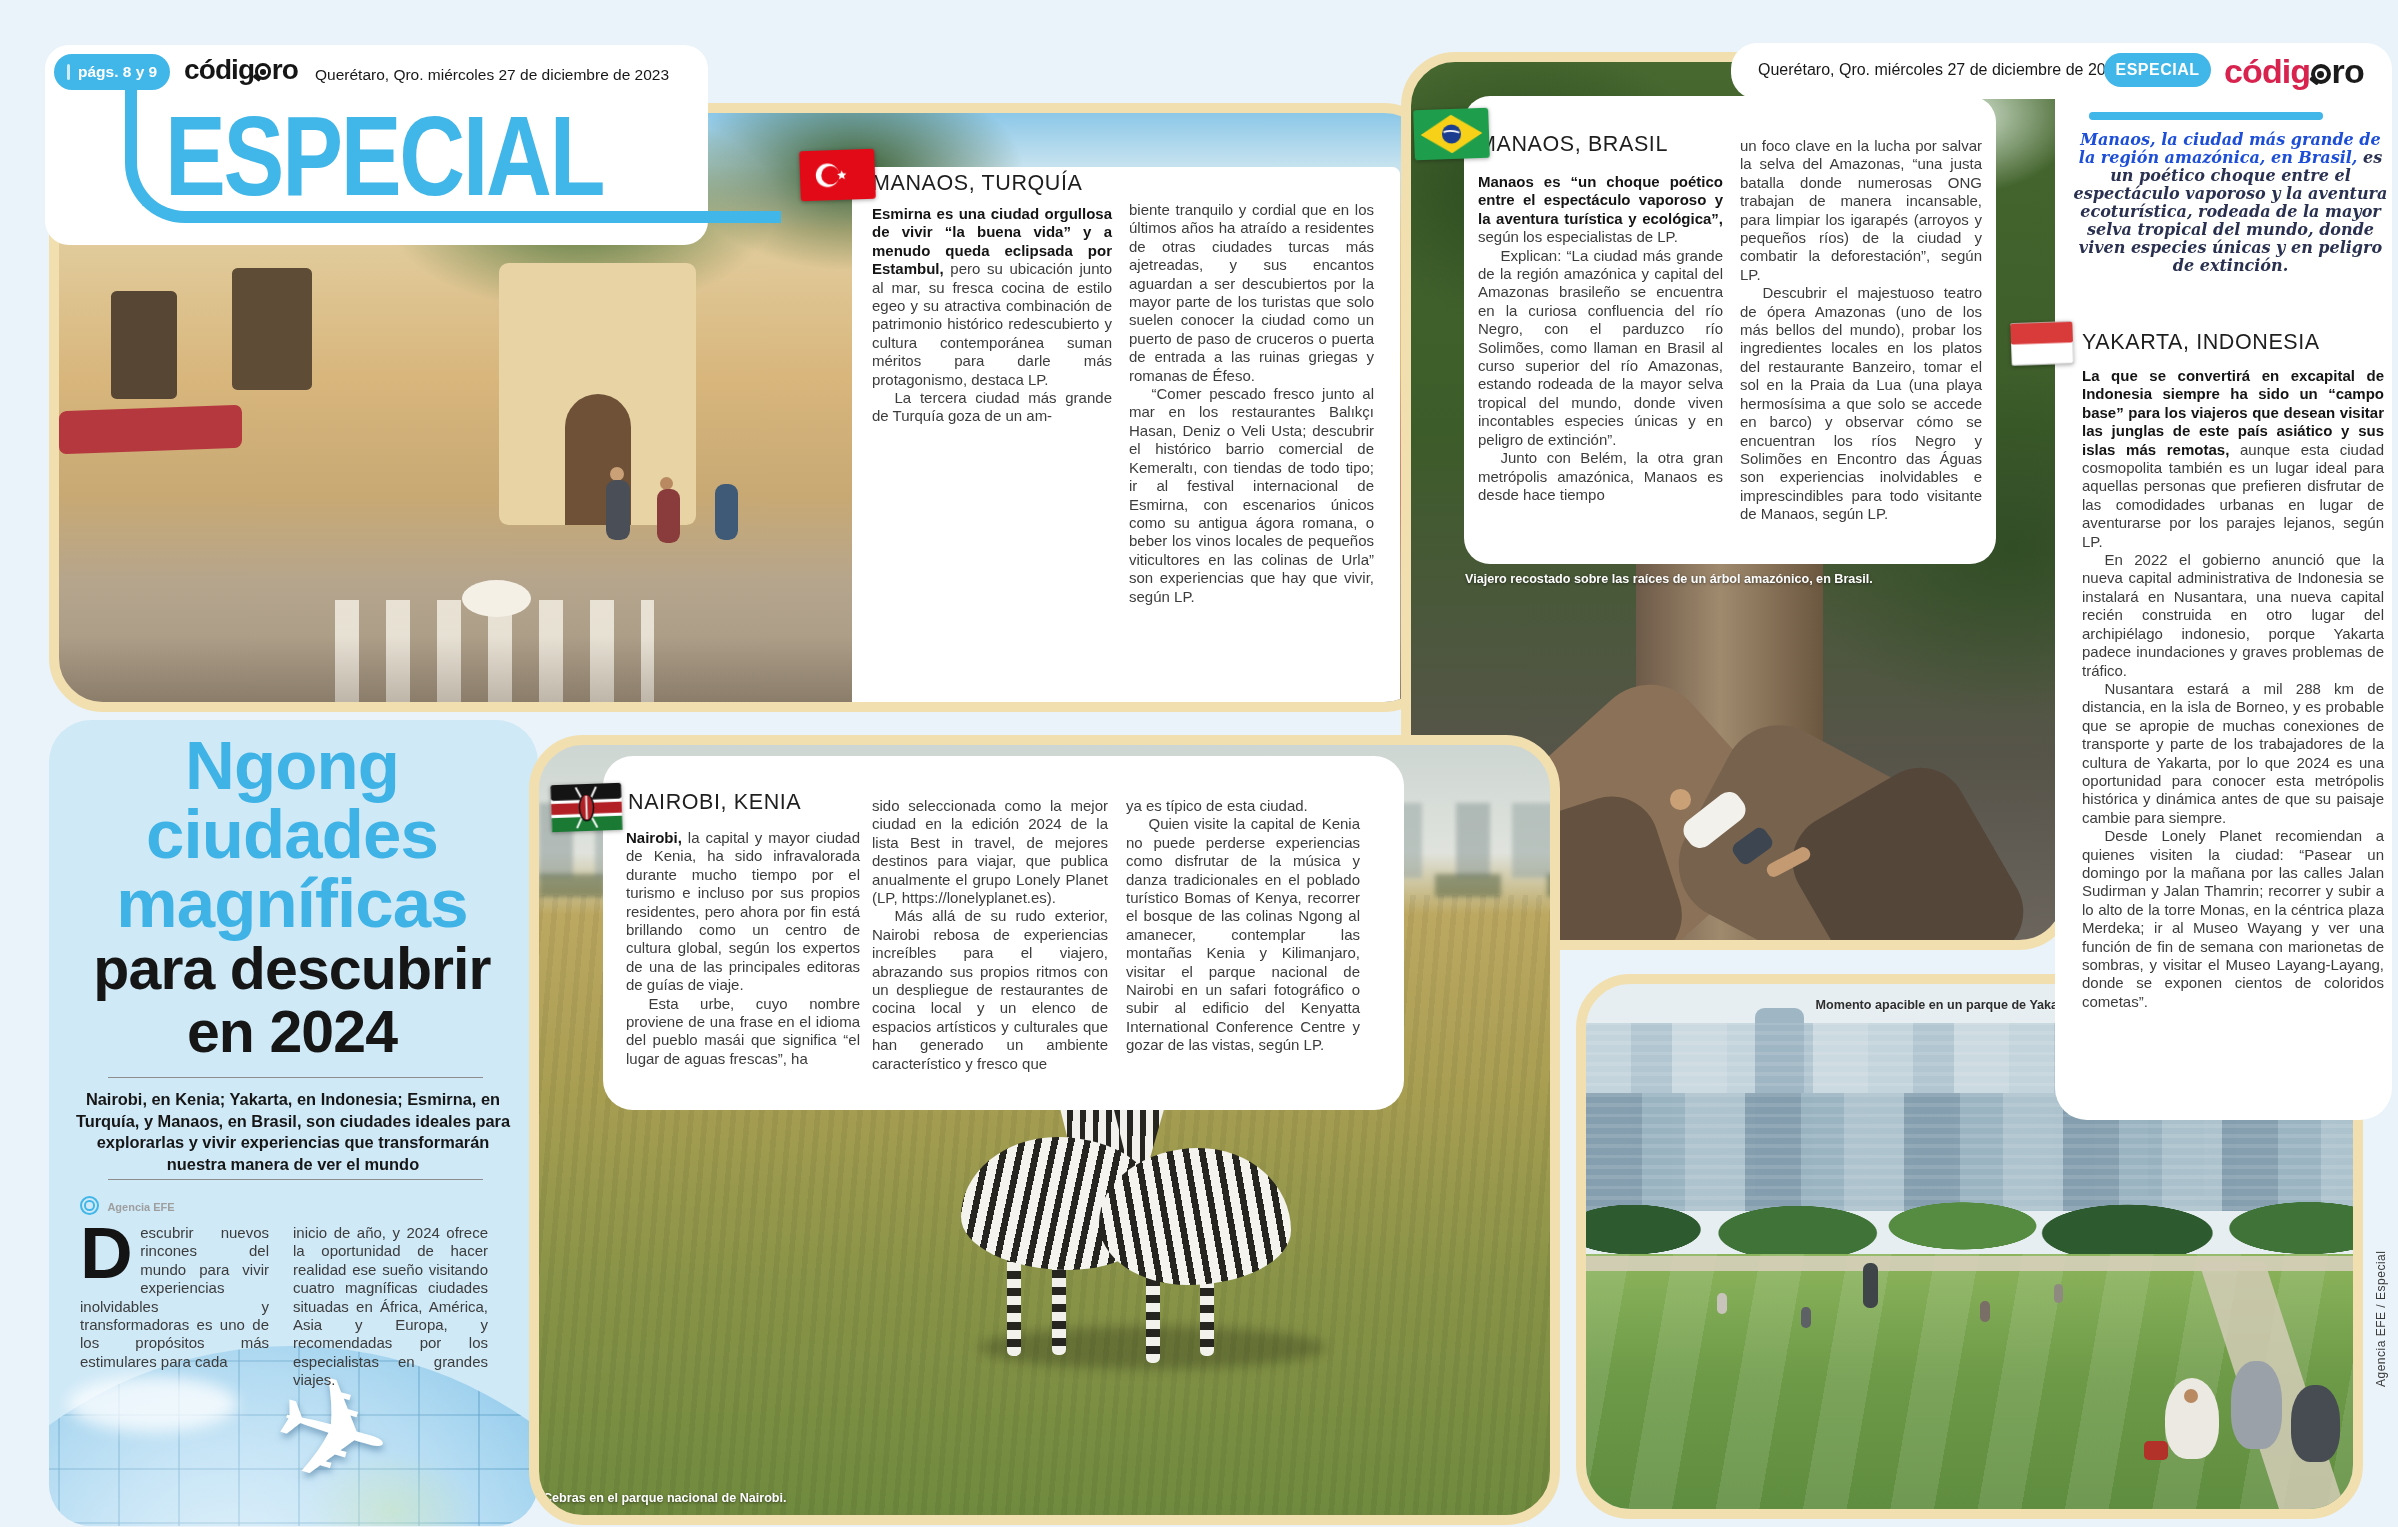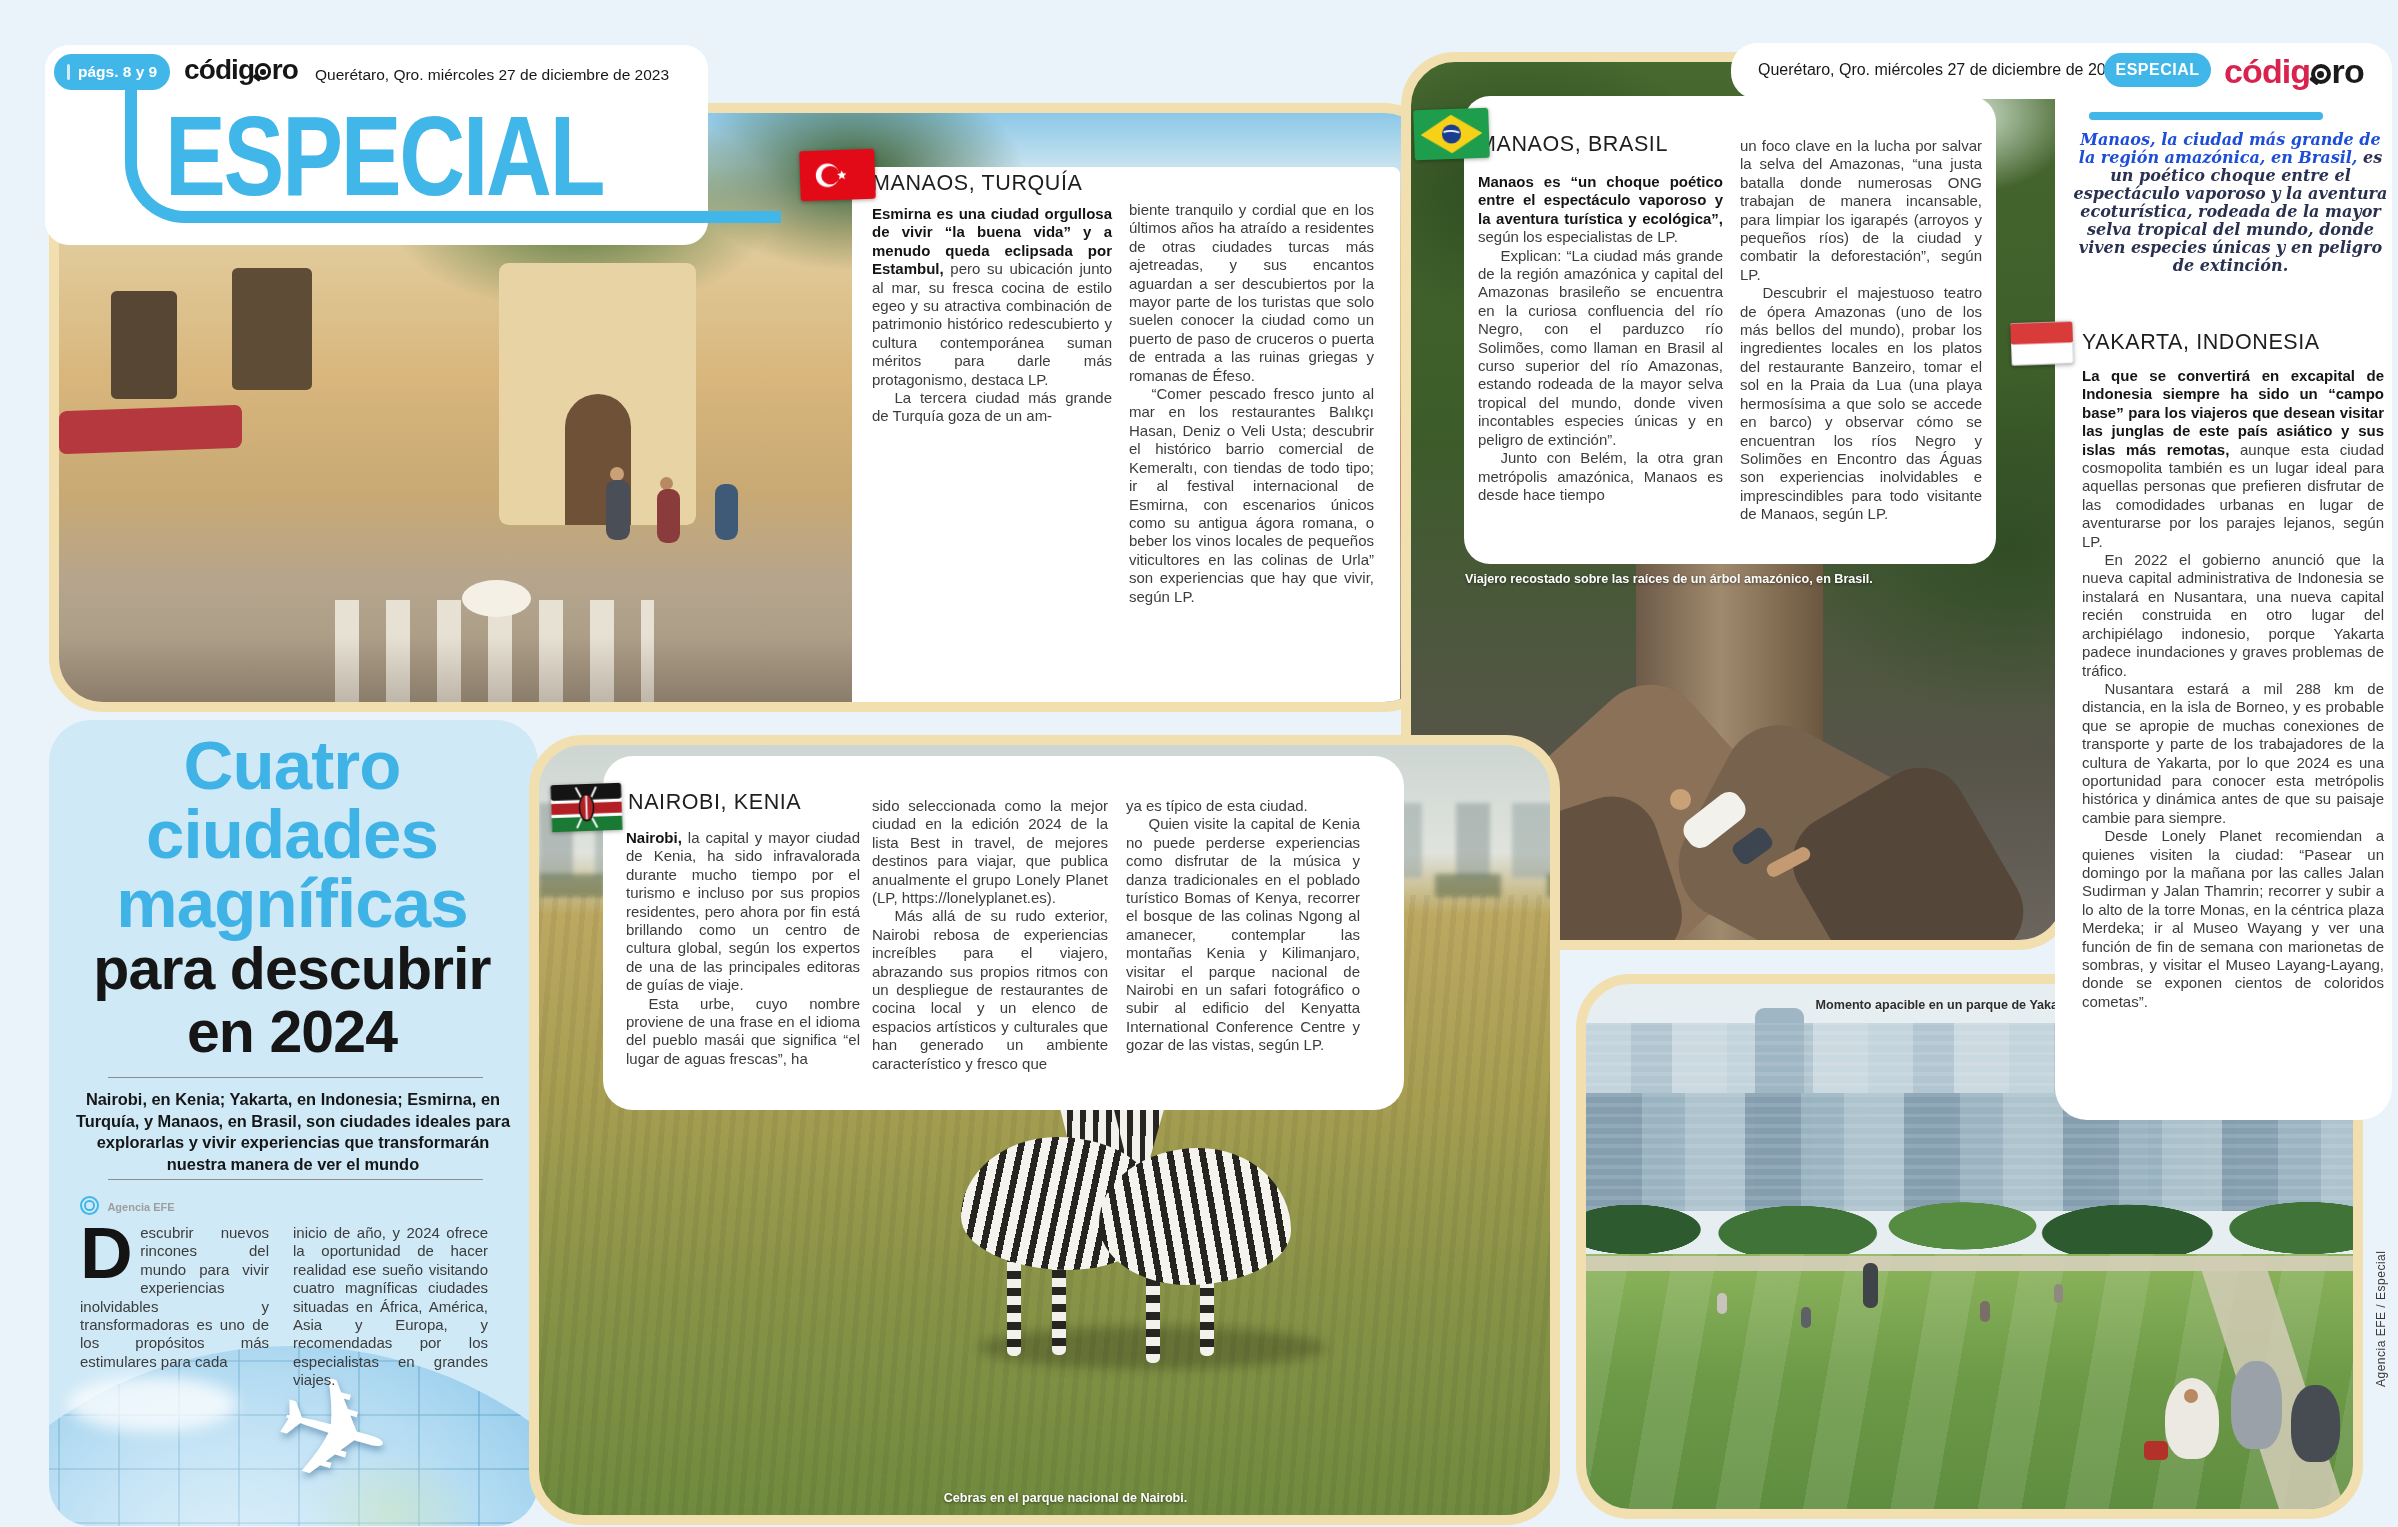--- a/index.html
+++ b/index.html
@@ -192,21 +192,21 @@
       <rect width="90" height="60" fill="#fff" rx="3"></rect>
       <rect width="90" height="20" fill="#141414" rx="3"></rect>
       <rect y="24" width="90" height="14" fill="#b21f24"></rect>
       <rect y="42" width="90" height="18" fill="#1a7a33"></rect>
       <line x1="32" y1="4" x2="58" y2="56" stroke="#fff" stroke-width="2.5"></line>
       <line x1="58" y1="4" x2="32" y2="56" stroke="#fff" stroke-width="2.5"></line>
       <ellipse cx="45" cy="30" rx="9" ry="17" fill="#b21f24" stroke="#141414" stroke-width="2"></ellipse>
       <rect x="43.8" y="15" width="2.4" height="30" fill="#eee" rx="1"></rect>
     </svg>
 
-    <div class="caption" style="left:11px;top:745px;width:1031px;text-align:center;">Cebras en el parque nacional de Nairobi.</div>
+    <div class="caption" style="left:4px;top:745px;width:1031px;">Cebras en el parque nacional de Nairobi.</div>
   </div>
 
   <div class="card" style="left:1576px;top:974px;width:787px;height:545px;border-radius:54px;background:#e6eef1;">
     <div class="ph" style="left:0;top:39px;width:787px;height:187px;
                 background:repeating-linear-gradient(90deg,#c3d4dc 0 45px,#b2c6d1 45px 86px,#cbd9e0 86px 141px);"></div>
     <div class="ph" style="left:169px;top:24px;width:49px;height:187px;background:#9fb6c4;border-radius:9.4px 9.4px 0 0;"></div>
     <div class="ph" style="left:562px;top:19px;width:56px;height:193px;background:#8aa4b4;border-radius:9.4px 9.4px 0 0;"></div>
     <div class="ph" style="left:0;top:109px;width:787px;height:118px;
                 background:repeating-linear-gradient(90deg,rgba(130,156,173,.95) 0 56px,rgba(152,178,192,.95) 56px 99px,rgba(172,194,205,.95) 99px 159px);"></div>
     <div class="ph" style="left:0;top:39px;width:787px;height:187px;opacity:.5;
@@ -270,21 +270,21 @@
     <span class="tick"></span>
       <span>págs. 8 y 9</span>
   </div>
   <div class="logo" style="position:absolute;left:184px;top:54px;font-size:28px;color:#161616;">
     <span>códig</span><span class="mag"></span><span>ro</span>
   </div>
   <div class="date-txt" style="left:315px;top:66px;font-size:15.5px;">Querétaro, Qro. miércoles 27 de diciembre de 2023</div>
   <div class="especial-big" style="left:165px;top:99px;">ESPECIAL</div>
 
   <div class="abs" style="left:58px;top:731px;width:468px;">
-    <div class="hl-blue">Cuatro</div>
+    <div class="hl-blue">Ngong</div>
     <div class="hl-blue">ciudades</div>
     <div class="hl-blue">magníficas</div>
     <div class="hl-black">para descubrir</div>
     <div class="hl-black">en 2024</div>
   </div>
   <div class="rule" style="left:108px;top:1077px;width:375px;"></div>
   <div class="deck" style="left:67px;top:1089px;width:452px;">Nairobi, en Kenia;  Yakarta, en Indonesia; Esmirna, en Turquía, y Manaos, en Brasil, son ciudades ideales para explorarlas y vivir experiencias que transformarán nuestra manera de ver el mundo</div>
   <div class="rule" style="left:108px;top:1179px;width:375px;"></div>
   <div class="abs" style="left:80px;top:1196px;">
     <span class="efe"></span><span style="font-size:11px;font-weight:bold;color:#9e9e9e;">Agencia EFE</span>

